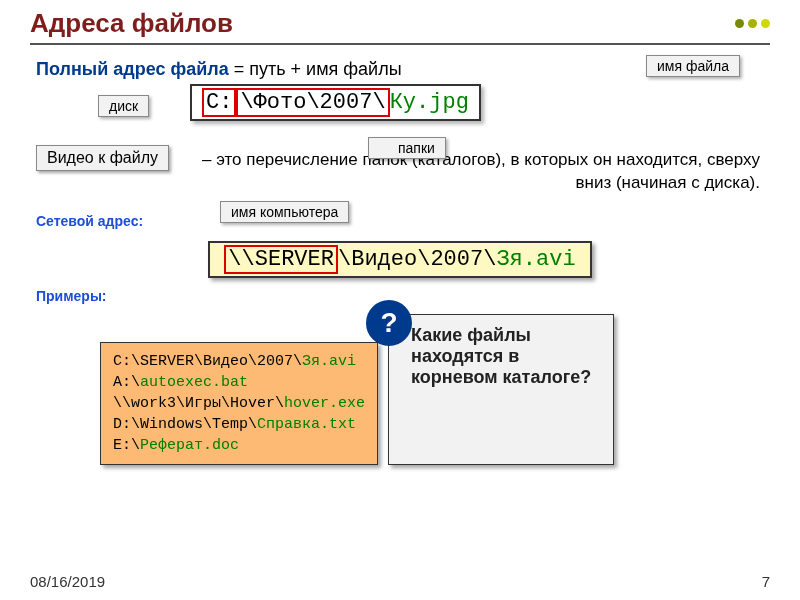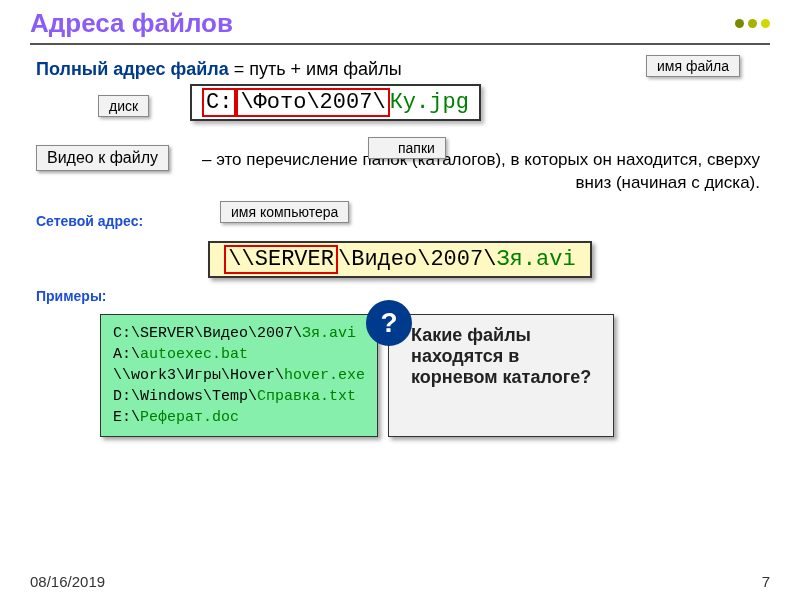--- a/index.html
+++ b/index.html
@@ -21,21 +21,21 @@
   .title-row {
     display: flex;
     align-items: center;
     border-bottom: 2px solid #555;
     padding-bottom: 4px;
     margin-bottom: 14px;
   }
   .title {
     font-size: 26px;
     font-weight: bold;
-    color: #8b5cf6;
+    color: #7f1d1d;
     flex: 1;
   }
   .title-dots {
     display: flex;
     gap: 4px;
   }
   .title-dots span {
     width: 9px; height: 9px; border-radius: 50%;
     background: #7a8a00;
   }
@@ -91,28 +91,29 @@
     box-shadow: 3px 3px 4px rgba(0,0,0,0.35);
   }
 
   .bottom-row {
     display: flex;
     gap: 10px;
     margin-top: 10px;
     align-items: stretch;
   }
   .code-box {
-    background: #86efac;
+    background: #fdba74;
     border: 1px solid #333;
     padding: 8px 12px;
     font-family: "Courier New", monospace;
     font-size: 15px;
     line-height: 1.4;
     box-shadow: 3px 3px 4px rgba(0,0,0,0.35);
     white-space: nowrap;
+    margin-top: 28px;
   }
   .q-col { display: flex; align-items: stretch; position: relative; }
   .q-icon {
     position: absolute;
     left: -22px; top: -14px;
     width: 42px; height: 42px;
     background: #003a8c;
     border-radius: 50%;
     border: 2px solid #003a8c;
     color: #fff;

